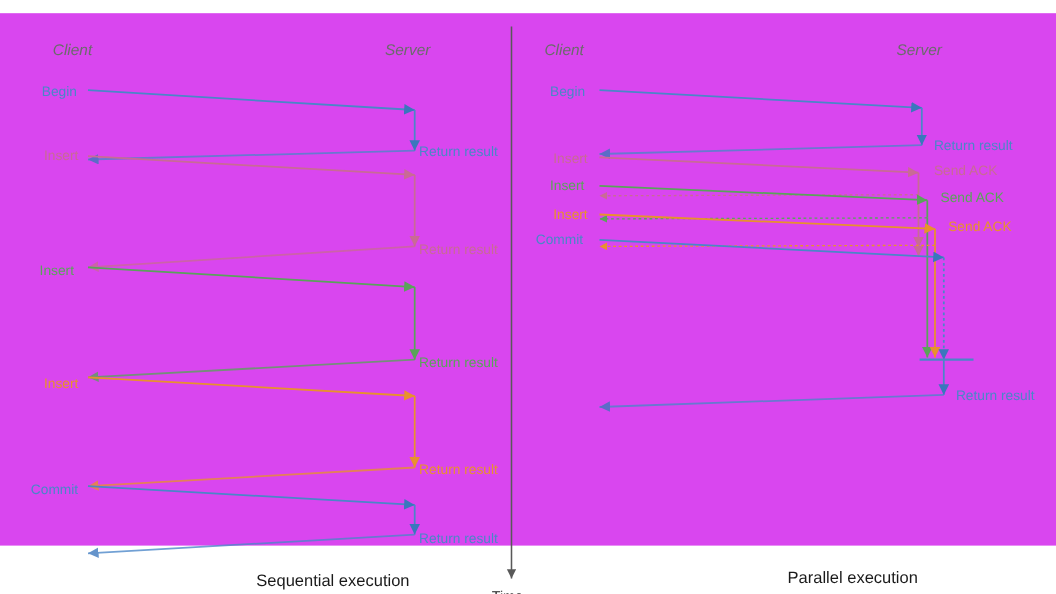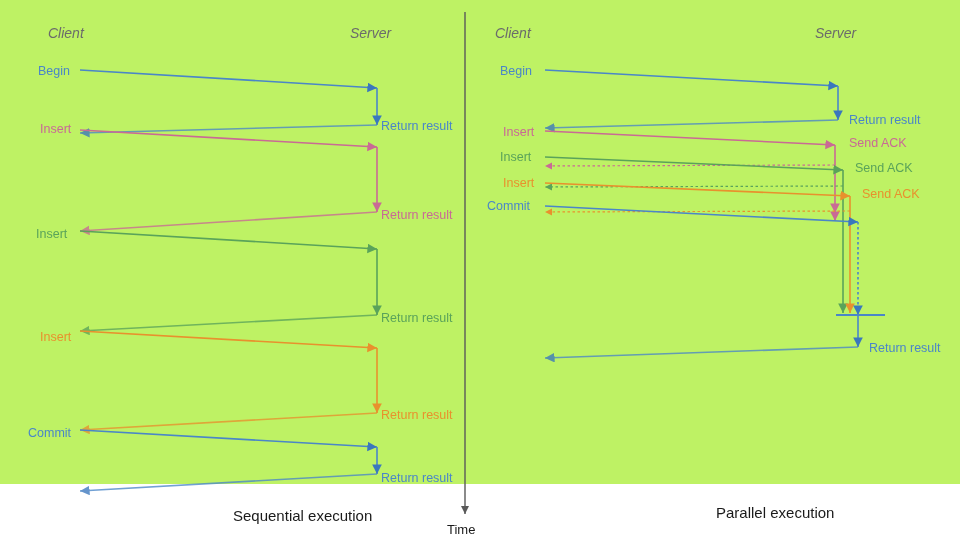--- a/index.html
+++ b/index.html
@@ -10,21 +10,22 @@
   body {
     width: 960px;
     height: 540px;
     overflow: hidden;
     font-family: "Liberation Sans", sans-serif;
   }
   #stage {
     position: relative;
     width: 960px;
     height: 484px;
-    background: #bef264;
+    background: #d946ef;
+    margin-top: 12px;
   }
   svg.diagram {
     position: absolute;
     left: 0;
     top: 0;
     width: 960px;
     height: 540px;
   }
   text {
     font-family: "Liberation Sans", sans-serif;

